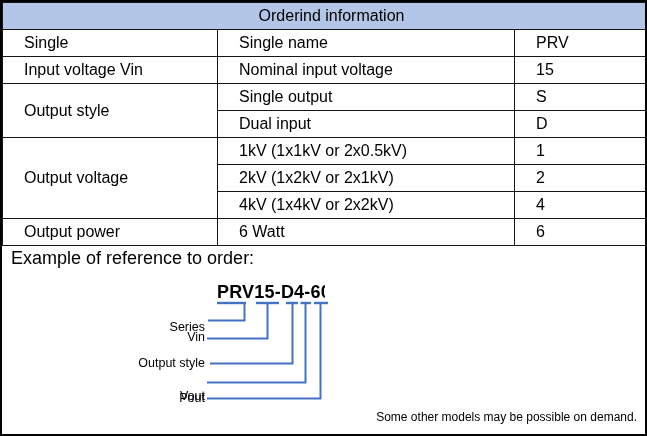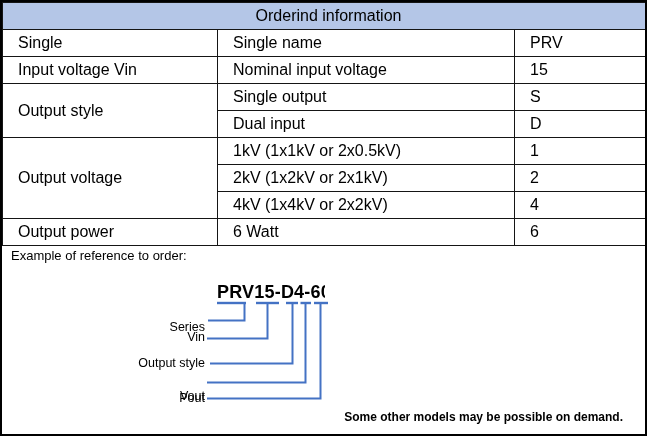--- a/index.html
+++ b/index.html
@@ -16,36 +16,36 @@
   }
   table.order-table {
     border-collapse:collapse;
     position:absolute; top:0px; left:0px;
     width:643px;
     table-layout:fixed;
   }
   table.order-table td {
     border:1.5px solid #151515;
     font-size:16px;
-    padding:1px 6px 1px 15px;
+    padding:1px 6px 1px 21px;
     height:24px;
     vertical-align:middle;
     white-space:nowrap;
     overflow:hidden;
   }
   td.hdr {
     background:#b4c6e7;
     text-align:center;
     font-size:16px;
     height:23px;
   }
   td.span-top { vertical-align:top; padding-top:3px; }
   .example-caption {
     position:absolute; left:9px; top:246px;
-    font-size:13px;
+    font-size:18px;
   }
   .order-code {
     position:absolute; left:215px; top:280px;
     font-size:18px; font-weight:bold; letter-spacing:0.2px;
     white-space:nowrap;
   }
   .clipped-char {
     display:inline-block; width:4px; overflow:hidden; vertical-align:bottom;
   }
   .diagram-label {
@@ -57,23 +57,22 @@
   .lbl-vin { top:328px; }
   .lbl-output-style { top:354px; }
   .lbl-vout { top:387px; }
   .lbl-pout { top:389px;text-align:right; }
   .connector-svg {
     position:absolute; left:0; top:0;
     width:643px; height:432px;
     pointer-events:none;
   }
   .footer-note {
-    position:absolute; right:22px; top:408px;
+    position:absolute; right:8px; top:408px;
     font-size:12px;
-    font-weight:bold;
   }
 </style>
 </head>
 <body>
 
 <div class="sheet">
 
   <table class="order-table">
     <colgroup>
       <col style="width:215px">

